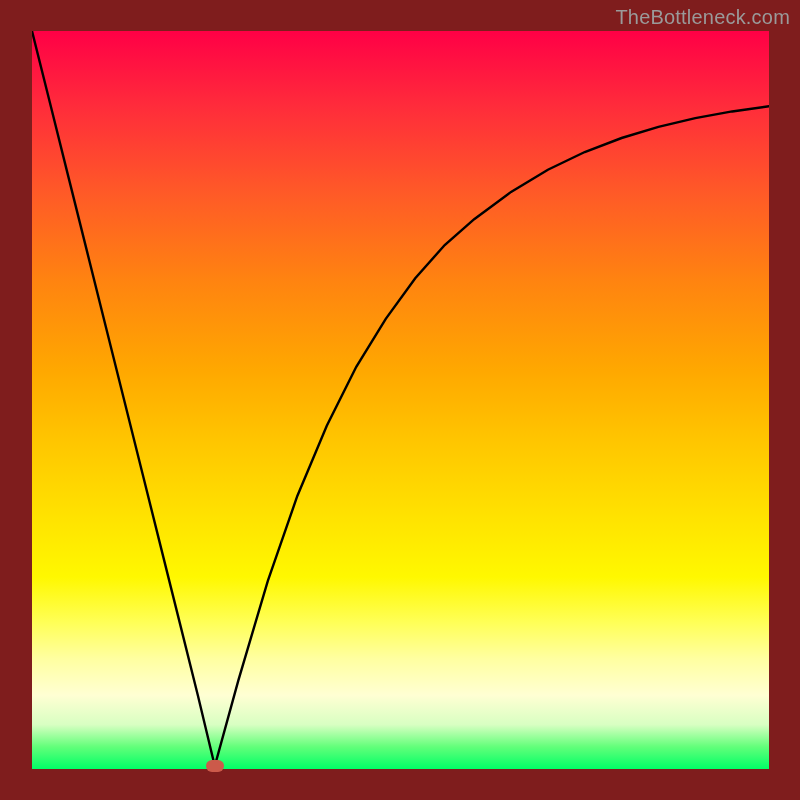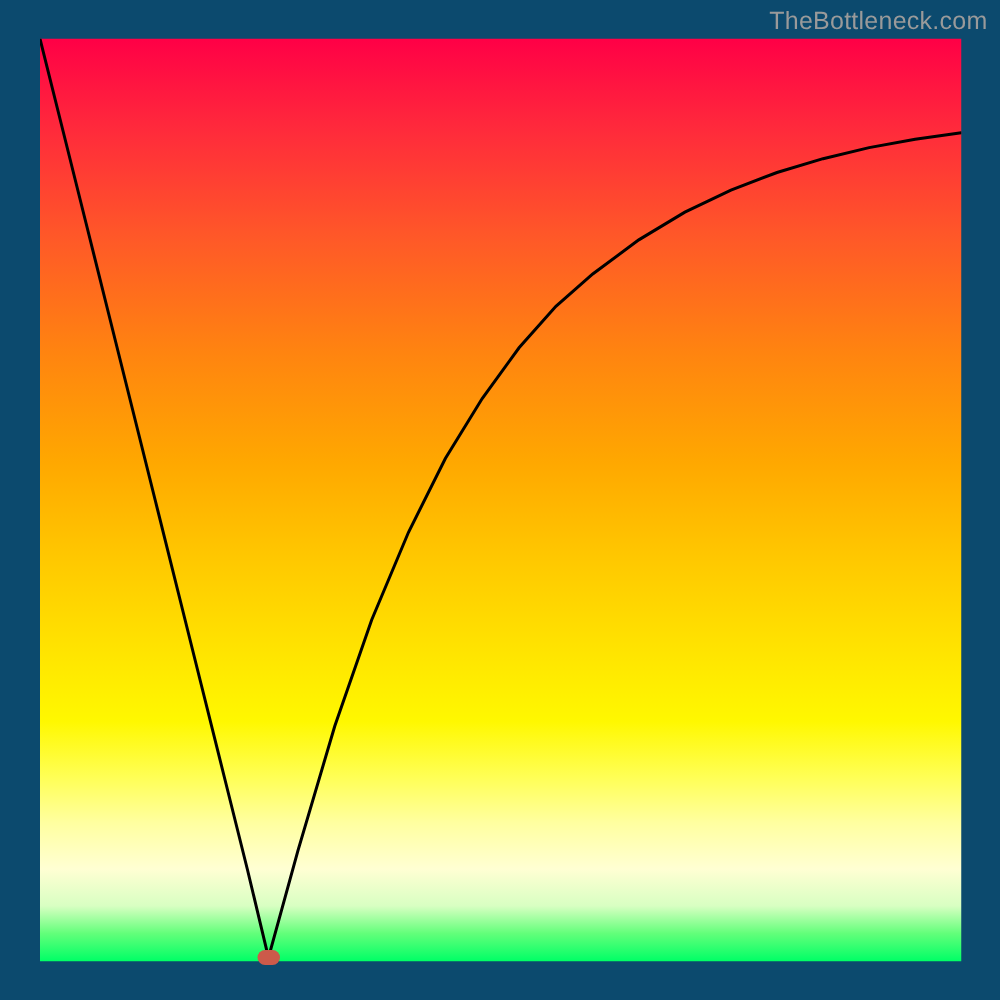--- a/index.html
+++ b/index.html
@@ -10,21 +10,21 @@
     overflow: hidden;
     background: #000;
     font-family: Arial, Helvetica, sans-serif;
   }
   .frame {
     position: absolute;
     top: 0;
     left: 0;
     width: 800px;
     height: 800px;
-    background: #0c4a6e;
+    background: #7f1d1d;
   }
   .gradient-area {
     position: absolute;
     top: 31px;
     left: 32px;
     width: 737px;
     height: 738px;
     background: linear-gradient(to bottom,
       #ff0046 0%,
       #ff2b3b 10%,

